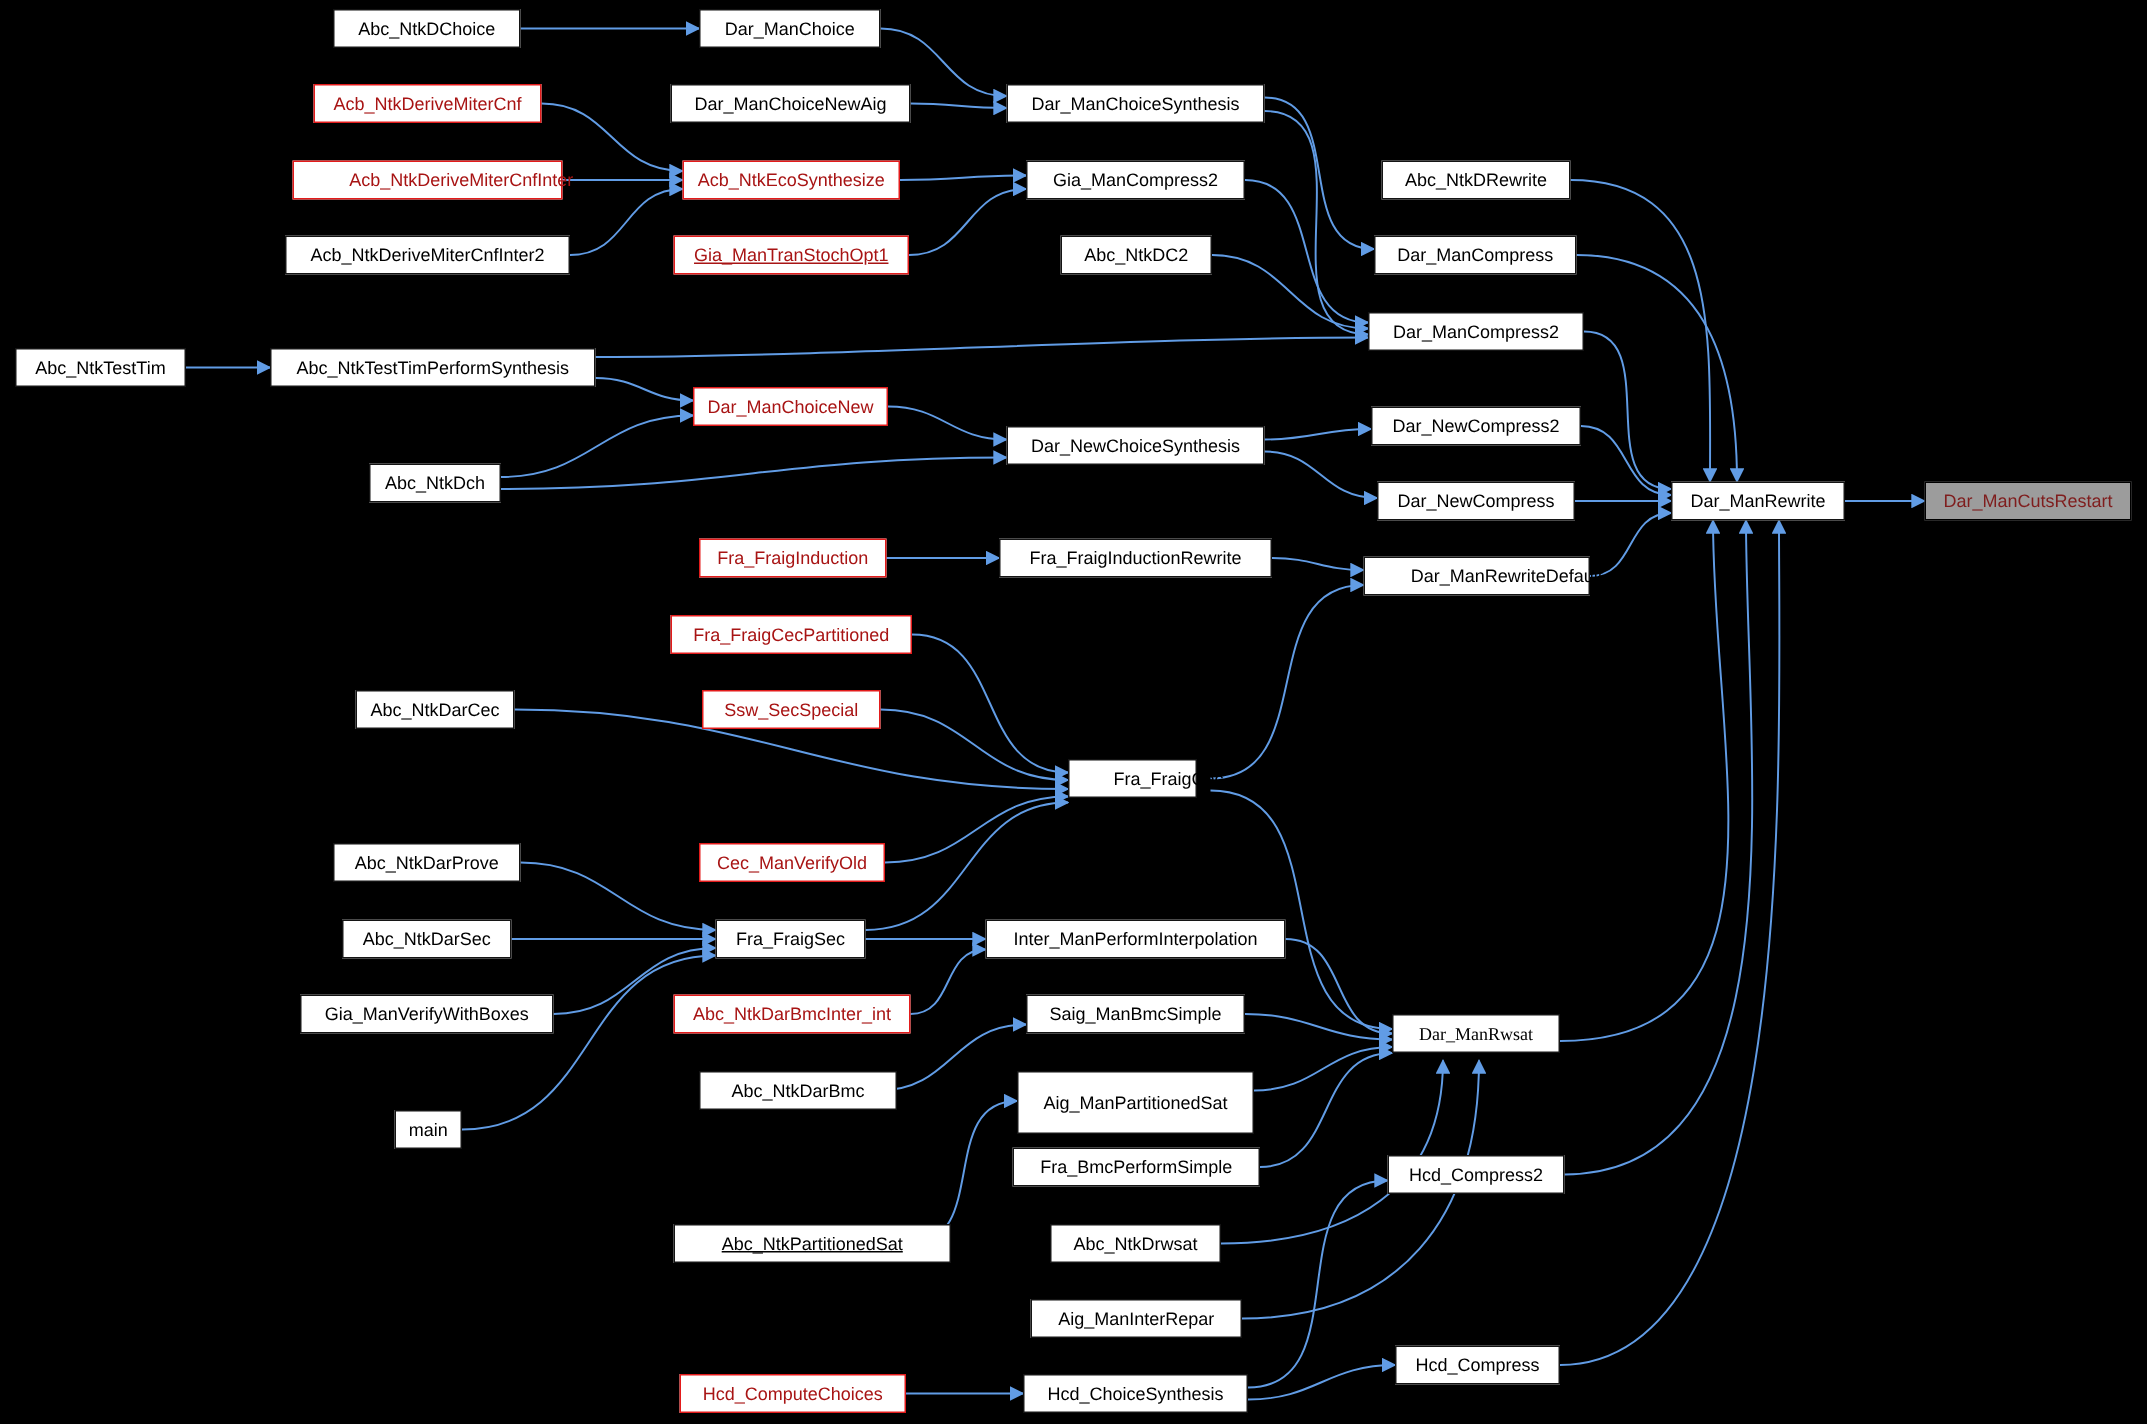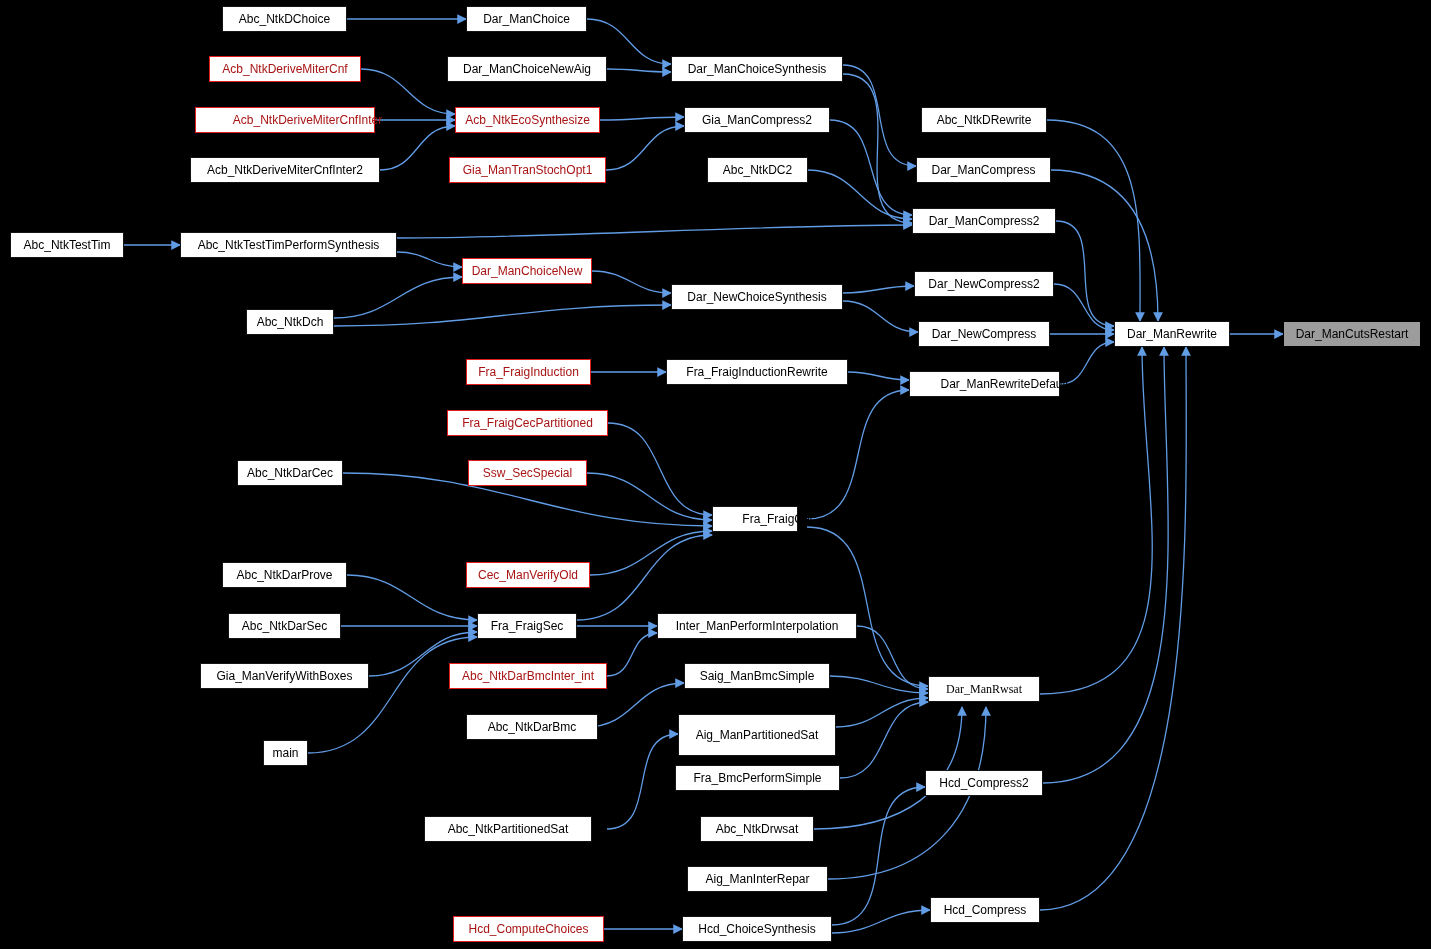--- a/index.html
+++ b/index.html
@@ -9,21 +9,21 @@
   }
   .edges{position:absolute;left:0;top:0;width:1431px;height:949px;}
   .edges path.edge{fill:none;stroke:var(--edge,#619ce5);stroke-width:1.3px;}
   .node{
     position:absolute;display:flex;align-items:center;justify-content:center;
     box-sizing:border-box;background:var(--node-fill,#ffffff);
     border:1px solid var(--node-border,#141414);color:var(--node-text,#000);
     font-size:12px;line-height:1;white-space:nowrap;cursor:pointer;z-index:2;
   }
   .node.red{border-color:var(--red-border,#e31b1b);color:var(--red-text,#a81414);}
-  .node.hl{background:var(--hl-fill,#9c9c9c);border-color:#000;color:#000000;}
+  .node.hl{background:var(--hl-fill,#9c9c9c);border-color:#000;color:#7f1d1d;}
 </style>
 </head>
 <body style="background: rgb(0, 0, 0);">
 
 <div class="canvas">
   <svg class="edges" width="1431" height="949" viewBox="0 0 1431 949" xmlns="http://www.w3.org/2000/svg">
     <defs>
       <marker id="arrow" viewBox="0 0 10 10" refX="9" refY="5" markerWidth="7.5" markerHeight="7.5" orient="auto">
         <path id="arrow-head" d="M0,0 L10,5 L0,10 z" fill="#619ce5"></path>
       </marker>
@@ -96,30 +96,30 @@
       <div class="node" style="left: 180px; top: 232px; width: 217px; height: 26px;">Abc_NtkTestTimPerformSynthesis</div>
       <div class="node" style="left: 246px; top: 309px; width: 88px; height: 26px;">Abc_NtkDch</div>
       <div class="node" style="left: 237px; top: 460px; width: 106px; height: 26px;">Abc_NtkDarCec</div>
       <div class="node" style="left: 222px; top: 562px; width: 125px; height: 26px;">Abc_NtkDarProve</div>
       <div class="node" style="left: 228px; top: 613px; width: 113px; height: 26px;">Abc_NtkDarSec</div>
       <div class="node" style="left: 200px; top: 663px; width: 169px; height: 26px;">Gia_ManVerifyWithBoxes</div>
       <div class="node" style="left: 263px; top: 740px; width: 45px; height: 26px;">main</div>
       <div class="node" style="left: 466px; top: 6px; width: 121px; height: 26px;">Dar_ManChoice</div>
       <div class="node" style="left: 447px; top: 56px; width: 160px; height: 26px;">Dar_ManChoiceNewAig</div>
       <div class="node red" style="left: 455px; top: 107px; width: 145px; height: 26px;">Acb_NtkEcoSynthesize</div>
-      <div class="node red" style="left: 449px; top: 157px; width: 157px; height: 26px;">Gia_ManTranStochOpt1</div>
+      <div class="node red" style="left: 449px; top: 157px; width: 157px; height: 26px; text-decoration: underline;">Gia_ManTranStochOpt1</div>
       <div class="node red" style="left: 462px; top: 258px; width: 130px; height: 26px;">Dar_ManChoiceNew</div>
       <div class="node red" style="left: 466px; top: 359px; width: 125px; height: 26px;">Fra_FraigInduction</div>
       <div class="node red" style="left: 447px; top: 410px; width: 161px; height: 26px;">Fra_FraigCecPartitioned</div>
       <div class="node red" style="left: 468px; top: 460px; width: 119px; height: 26px;">Ssw_SecSpecial</div>
       <div class="node red" style="left: 466px; top: 562px; width: 124px; height: 26px;">Cec_ManVerifyOld</div>
       <div class="node" style="left: 477px; top: 613px; width: 100px; height: 26px;">Fra_FraigSec</div>
       <div class="node red" style="left: 449px; top: 663px; width: 158px; height: 26px;">Abc_NtkDarBmcInter_int</div>
       <div class="node" style="left: 466px; top: 714px; width: 132px; height: 26px;">Abc_NtkDarBmc</div>
-      <div class="node" style="left: 424px; top: 816px; width: 168px; height: 26px;">Abc_NtkPartitionedSat</div>
+      <div class="node" style="left: 449px; top: 816px; width: 185px; height: 26px; text-decoration: underline;">Abc_NtkPartitionedSat</div>
       <div class="node red" style="left: 453px; top: 916px; width: 151px; height: 26px;">Hcd_ComputeChoices</div>
       <div class="node" style="left: 671px; top: 56px; width: 172px; height: 26px;">Dar_ManChoiceSynthesis</div>
       <div class="node" style="left: 684px; top: 107px; width: 146px; height: 26px;">Gia_ManCompress2</div>
       <div class="node" style="left: 707px; top: 157px; width: 101px; height: 26px;">Abc_NtkDC2</div>
       <div class="node" style="left: 671px; top: 284px; width: 172px; height: 26px;">Dar_NewChoiceSynthesis</div>
       <div class="node" style="left: 666px; top: 359px; width: 182px; height: 26px;">Fra_FraigInductionRewrite</div>
       <div class="node" style="left: 712px; top: 506px; width: 86px; height: 26px; padding-left: 48px;">Fra_FraigCec</div>
       <div class="node" style="left: 657px; top: 613px; width: 200px; height: 26px;">Inter_ManPerformInterpolation</div>
       <div class="node" style="left: 684px; top: 663px; width: 146px; height: 26px;">Saig_ManBmcSimple</div>
       <div class="node" style="left: 678px; top: 714px; width: 158px; height: 42px;">Aig_ManPartitionedSat</div>

